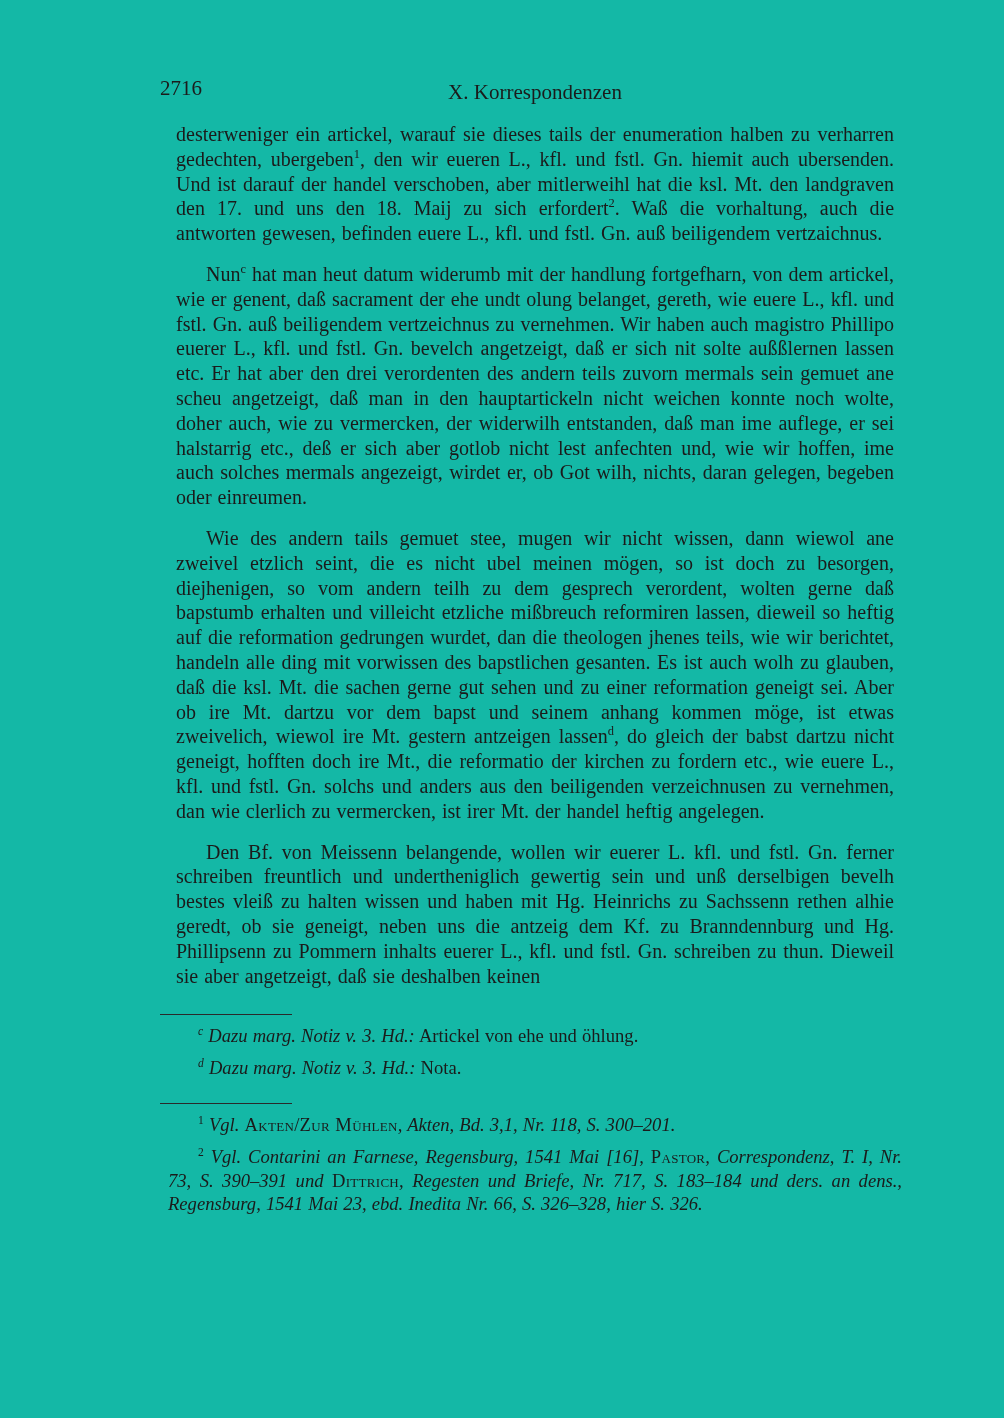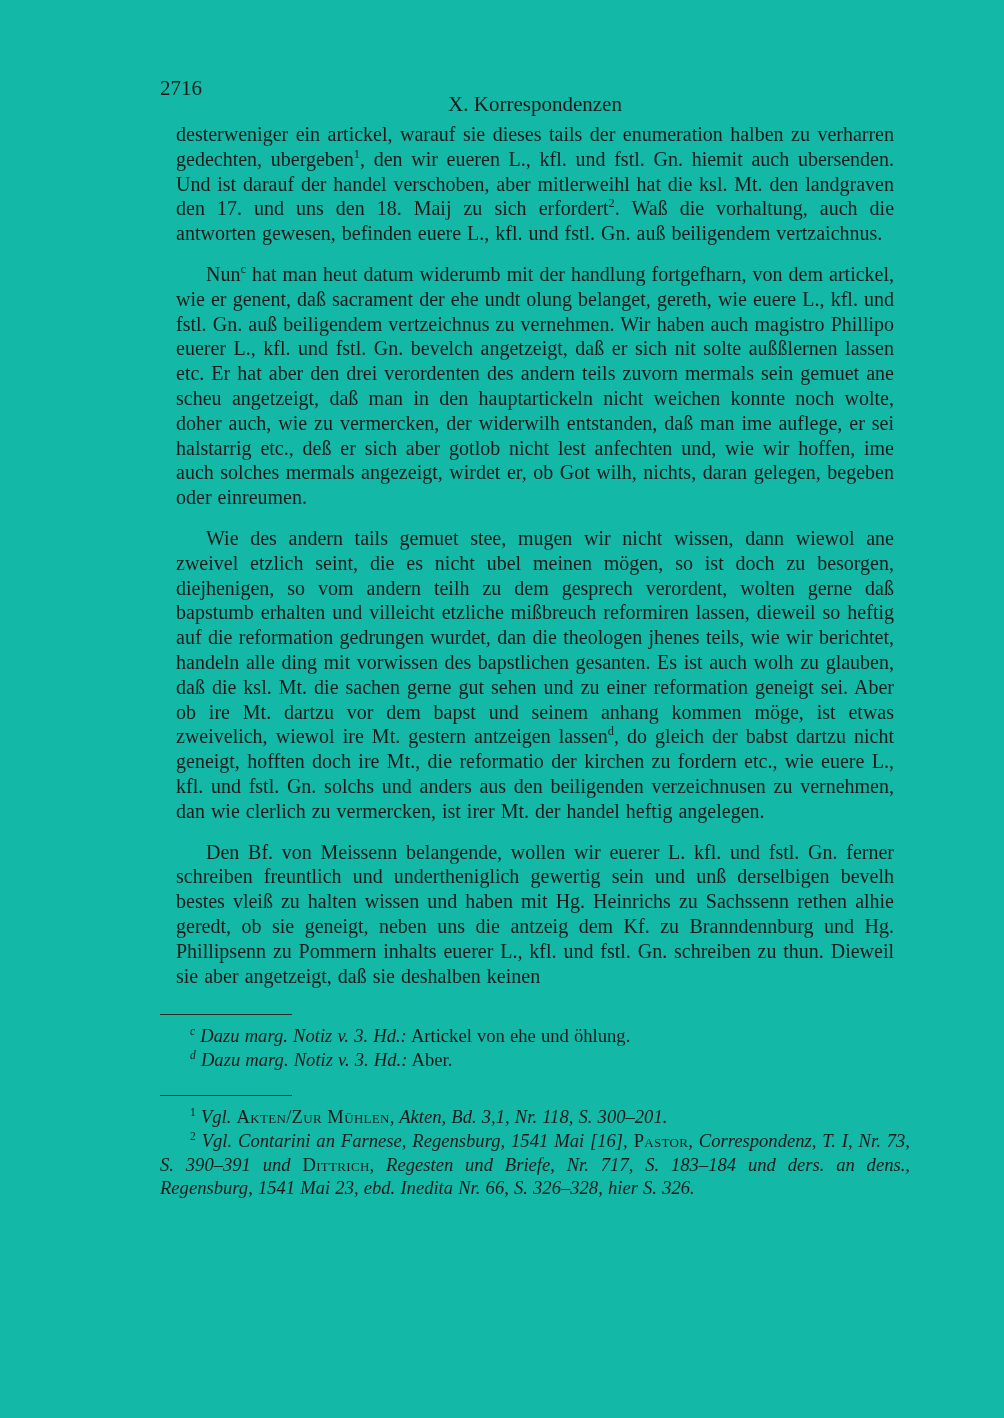--- a/index.html
+++ b/index.html
@@ -23,21 +23,21 @@
   }
   .page-number {
     position: absolute;
     left: 0;
     top: 0;
   }
   .page-title {
     position: absolute;
     left: 0;
     right: 0;
-    top: 16px;
+    top: 4px;
     text-align: center;
   }
   .body-paragraphs p.para {
     margin: 16px;
     font-size: 20px;
     line-height: 24.8px;
     text-align: justify;
     word-spacing: 1px;
   }
   .body-paragraphs p.para.indent { text-indent: 30px; }
@@ -52,21 +52,21 @@
   .seg-sc { font-style: normal; font-variant: small-caps; letter-spacing: 0.3px; }
   .rule {
     border: 0;
     border-top: 1.6px solid #2a2a2a;
     width: 132px;
     margin: 0;
   }
   .notes-rule { margin-top: 26px; margin-bottom: 9px; }
   .footnotes-rule { margin-top: 24px; margin-bottom: 9px; }
   .notes p.note, .footnotes p.note {
-    margin: 0;
+    margin: 8px;
     font-size: 18.6px;
     line-height: 23.6px;
     text-align: justify;
     text-indent: 30px;
     word-spacing: 0.5px;
   }
 </style>
 </head>
 <body>
 
@@ -80,21 +80,21 @@
   <div class="body-paragraphs">
       <p class="para"><span class="seg-r">desterweniger ein artickel, warauf sie dieses tails der enumeration halben zu verharren gedechten, ubergeben</span><sup class="seg-sup">1</sup><span class="seg-r">, den wir eueren L., kfl. und fstl. Gn. hiemit auch ubersenden. Und ist darauf der handel verschoben, aber mitlerweihl hat die ksl. Mt. den landgraven den 17. und uns den 18. Maij zu sich erfordert</span><sup class="seg-sup">2</sup><span class="seg-r">. Waß die vorhaltung, auch die antworten gewesen, befinden euere L., kfl. und fstl. Gn. auß beiligendem vertzaichnus.</span></p>
       <p class="para indent"><span class="seg-r">Nun</span><sup class="seg-sup">c</sup><span class="seg-r"> hat man heut datum widerumb mit der handlung fortgefharn, von dem artickel, wie er genent, daß sacrament der ehe undt olung belanget, gereth, wie euere L., kfl. und fstl. Gn. auß beiligendem vertzeichnus zu vernehmen. Wir haben auch magistro Phillipo euerer L., kfl. und fstl. Gn. bevelch angetzeigt, daß er sich nit solte außßlernen lassen etc. Er hat aber den drei verordenten des andern teils zuvorn mermals sein gemuet ane scheu angetzeigt, daß man in den hauptartickeln nicht weichen konnte noch wolte, doher auch, wie zu vermercken, der widerwilh entstanden, daß man ime auflege, er sei halstarrig etc., deß er sich aber gotlob nicht lest anfechten und, wie wir hoffen, ime auch solches mermals angezeigt, wirdet er, ob Got wilh, nichts, daran gelegen, begeben oder einreumen.</span></p>
       <p class="para indent"><span class="seg-r">Wie des andern tails gemuet stee, mugen wir nicht wissen, dann wiewol ane zweivel etzlich seint, die es nicht ubel meinen mögen, so ist doch zu besorgen, diejhenigen, so vom andern teilh zu dem gesprech verordent, wolten gerne daß bapstumb erhalten und villeicht etzliche mißbreuch reformiren lassen, dieweil so heftig auf die reformation gedrungen wurdet, dan die theologen jhenes teils, wie wir berichtet, handeln alle ding mit vorwissen des bapstlichen gesanten. Es ist auch wolh zu glauben, daß die ksl. Mt. die sachen gerne gut sehen und zu einer reformation geneigt sei. Aber ob ire Mt. dartzu vor dem bapst und seinem anhang kommen möge, ist etwas zweivelich, wiewol ire Mt. gestern antzeigen lassen</span><sup class="seg-sup">d</sup><span class="seg-r">, do gleich der babst dartzu nicht geneigt, hofften doch ire Mt., die reformatio der kirchen zu fordern etc., wie euere L., kfl. und fstl. Gn. solchs und anders aus den beiligenden verzeichnusen zu vernehmen, dan wie clerlich zu vermercken, ist irer Mt. der handel heftig angelegen.</span></p>
       <p class="para indent"><span class="seg-r">Den Bf. von Meissenn belangende, wollen wir euerer L. kfl. und fstl. Gn. ferner schreiben freuntlich und undertheniglich gewertig sein und unß derselbigen bevelh bestes vleiß zu halten wissen und haben mit Hg. Heinrichs zu Sachssenn rethen alhie geredt, ob sie geneigt, neben uns die antzeig dem Kf. zu Branndennburg und Hg. Phillipsenn zu Pommern inhalts euerer L., kfl. und fstl. Gn. schreiben zu thun. Dieweil sie aber angetzeigt, daß sie deshalben keinen</span></p>
     </div>
 
   <hr class="rule notes-rule">
   <div class="notes">
       <p class="note"><sup class="marker it">c</sup> <span class="seg-i">Dazu marg. Notiz v. 3. Hd.:</span><span class="seg-r"> Artickel von ehe und öhlung.</span></p>
-      <p class="note"><sup class="marker it">d</sup> <span class="seg-i">Dazu marg. Notiz v. 3. Hd.:</span><span class="seg-r"> Aber.</span></p>
+      <p class="note"><sup class="marker it">d</sup> <span class="seg-i">Dazu marg. Notiz v. 3. Hd.:</span><span class="seg-r"> Nota.</span></p>
     </div>
 
   <hr class="rule footnotes-rule">
   <div class="footnotes">
       <p class="note"><sup class="marker">1</sup> <span class="seg-i">Vgl. </span><span class="seg-sc">Akten/Zur Mühlen</span><span class="seg-i">, Akten, Bd. 3,1, Nr. 118, S. 300–201.</span></p>
       <p class="note"><sup class="marker">2</sup> <span class="seg-i">Vgl. Contarini an Farnese, Regensburg, 1541 Mai [16], </span><span class="seg-sc">Pastor</span><span class="seg-i">, Correspondenz, T. I, Nr. 73, S. 390–391 und </span><span class="seg-sc">Dittrich</span><span class="seg-i">, Regesten und Briefe, Nr. 717, S. 183–184 und ders. an dens., Regensburg, 1541 Mai 23, ebd. Inedita Nr. 66, S. 326–328, hier S. 326.</span></p>
     </div>
 
 </div>
 

